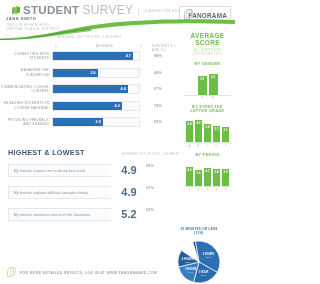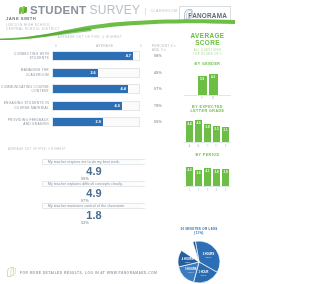--- a/index.html
+++ b/index.html
@@ -6,21 +6,21 @@
   html, body { width: 235px; height: 284px; overflow: hidden; }
   body {
     font-family: "Liberation Sans", sans-serif;
     background: #ffffff;
     color: #3b4a5a;
     position: relative;
   }
 
   
   #header { position: absolute; left: 0; top: 0; width: 235px; height: 30px; }
-  #brandline { position: absolute; left: 19px; top: 3px; display: flex; align-items: center; gap: 3px; }
+  #brandline { position: absolute; left: 12px; top: 3px; display: flex; align-items: center; gap: 3px; }
   .leaf-mark { width: 8px; height: 9px; position: relative; }
   .leaf-mark .lf { position: absolute; background: #6cbe45; border-radius: 60% 0 60% 0; }
   .leaf-mark .l1 { left: 0; top: 1px; width: 3px; height: 7px; }
   .leaf-mark .l2 { left: 2.6px; top: 0px; width: 3px; height: 8px; background: #8cc63f; }
   .leaf-mark .l3 { left: 5.2px; top: 1.5px; width: 2.6px; height: 6px; background: #5aa83a; }
   #title-student { font-size: 11.5px; font-weight: bold; color: #8a9199; letter-spacing: .3px; }
   #title-survey  { font-size: 12px; font-weight: normal; color: #b9bfc5; letter-spacing: .3px; }
   #title-sep { color: #d2d7db; font-size: 8px; padding: 0 1px; }
   #title-sub { font-size: 3.6px; color: #b9bfc5; letter-spacing: .45px; align-self: center; padding-top:2px;}
 
@@ -67,21 +67,21 @@
   .hl-fill { height: 100%; background: #2c6fb5; position: relative; }
   .hl-val { position: absolute; right: 2px; top: 50%; transform: translateY(-50%); font-size: 3.8px; font-weight: bold; color: #ffffff; }
   .hl-pct { width: 36px; text-align: center; font-size: 3.6px; font-weight: bold; color: #98a1a9; letter-spacing: .3px; }
 
   
   #hilo { position: absolute; left: 8px; top: 148px; width: 172px; }
   #hilo-head { display: flex; align-items: flex-end; justify-content: space-between; }
   #hilo-title { font-size: 7.2px; font-weight: bold; color: #3c5a78; letter-spacing: .3px; }
   #hilo-sub { font-size: 2.7px; color: #b4bbc2; letter-spacing: .4px; padding-bottom: 1px; }
 
-  .ql-row { display: flex; align-items: center; margin-top: 7px; height: 15px; flex-direction: column; }
+  .ql-row { display: flex; align-items: flex-start; margin-top: 7px; height: 15px; }
   .ql-banner {
     width: 104px; height: 13px; background: #fbfcfd;
     border: .6px solid #e4e8eb; position: relative;
     display: flex; align-items: center; padding-left: 5px;
     clip-path: polygon(0 0, 100% 0, 94% 50%, 100% 100%, 0 100%);
   }
   .ql-text { font-size: 3.3px; color: #7e8892; letter-spacing: .2px; }
   .ql-score { width: 34px; text-align: center; font-size: 11px; font-weight: bold; color: #4a6d8f; }
   .ql-pct { width: 26px; font-size: 3.6px; font-weight: bold; color: #9aa3ab; letter-spacing: .3px; }
 
@@ -212,20 +212,21 @@
             <span class="hl-val">2.9</span>
           </div>
         </div>
         <div class="hl-pct">59%</div>
       </div>
     </div>
 </div>
 
 <div id="hilo">
   <div id="hilo-head">
+    <span id="hilo-title">HIGHEST &amp; LOWEST</span>
     <span id="hilo-sub">AVERAGE OUT OF FIVE, 5 HIGHEST</span>
   </div>
   <div id="hilo-rows">
       <div class="ql-row">
         <div class="ql-banner">
           <span class="ql-text">My teacher inspires me to do my best work.</span>
         </div>
         <div class="ql-score">4.9</div>
         <div class="ql-pct">99%</div>
       </div>
@@ -233,21 +234,21 @@
         <div class="ql-banner">
           <span class="ql-text">My teacher explains difficult concepts clearly.</span>
         </div>
         <div class="ql-score">4.9</div>
         <div class="ql-pct">97%</div>
       </div>
       <div class="ql-row">
         <div class="ql-banner">
           <span class="ql-text">My teacher maintains control of the classroom.</span>
         </div>
-        <div class="ql-score">1.8</div>
+        <div class="ql-score">5.2</div>
         <div class="ql-pct">52%</div>
       </div>
     </div>
 </div>
 
 <div id="sidebar">
   <div class="sb-title">
     <div>AVERAGE</div>
     <div>SCORE</div>
   </div>

